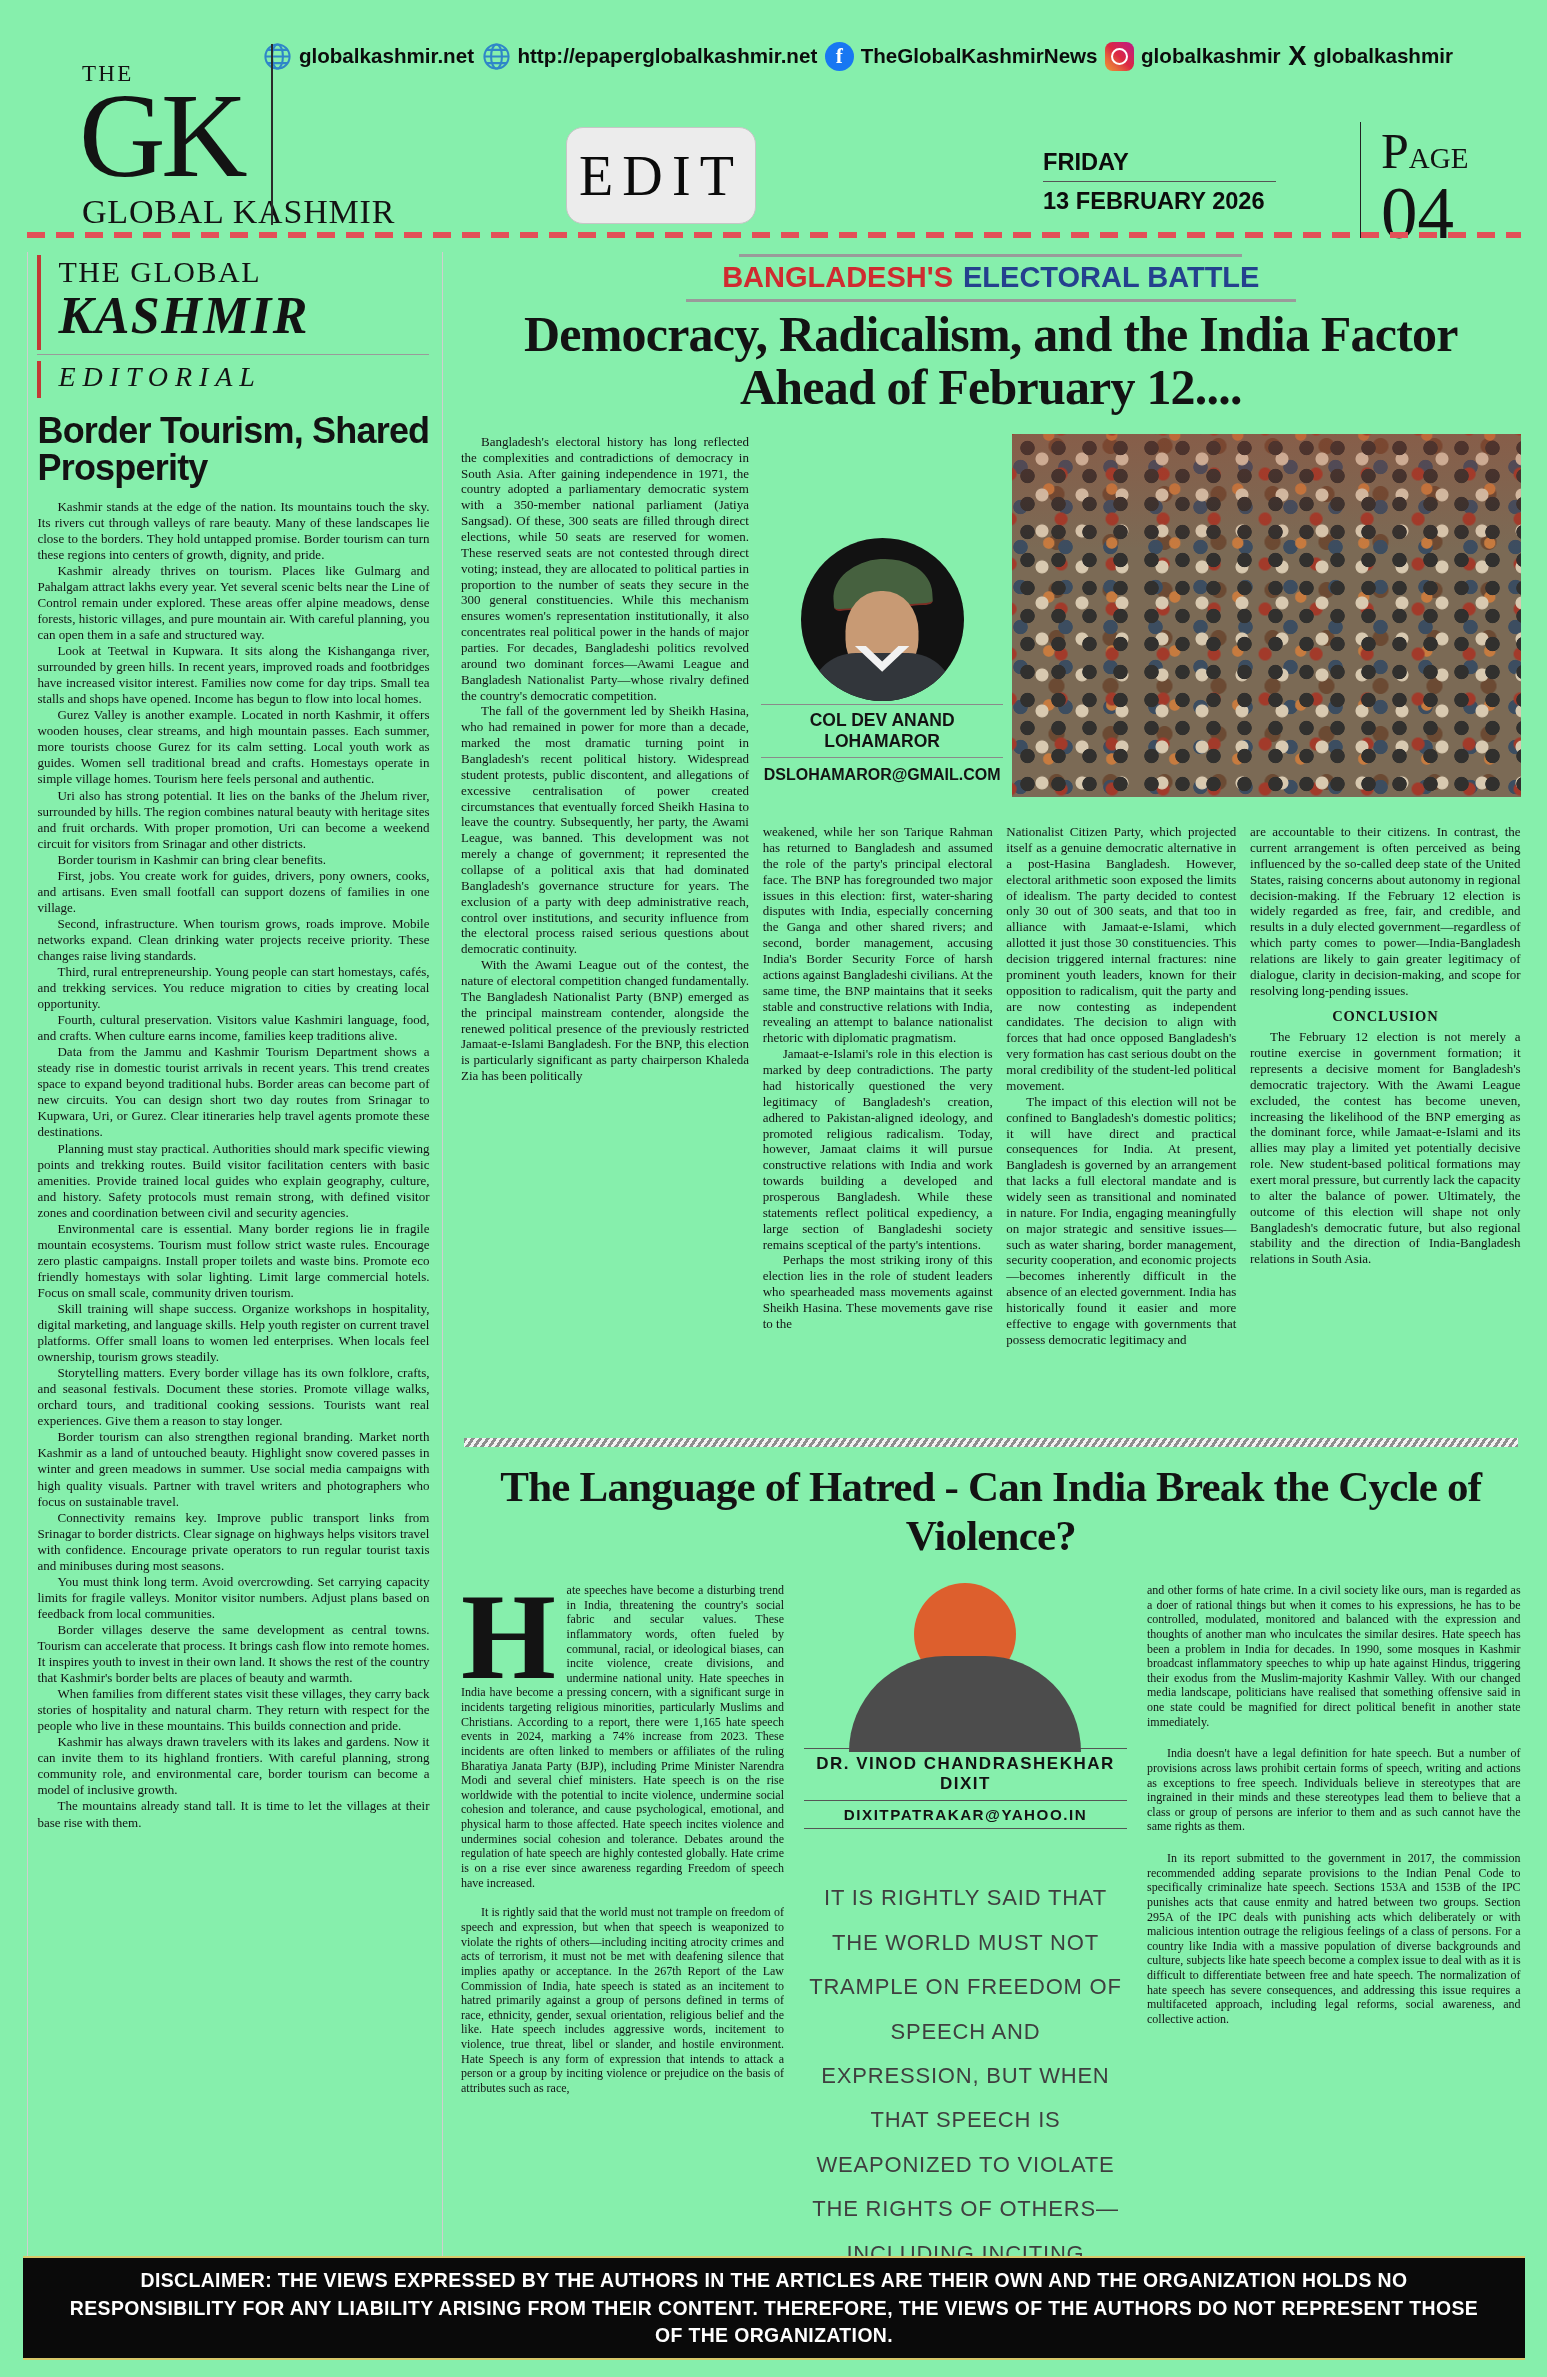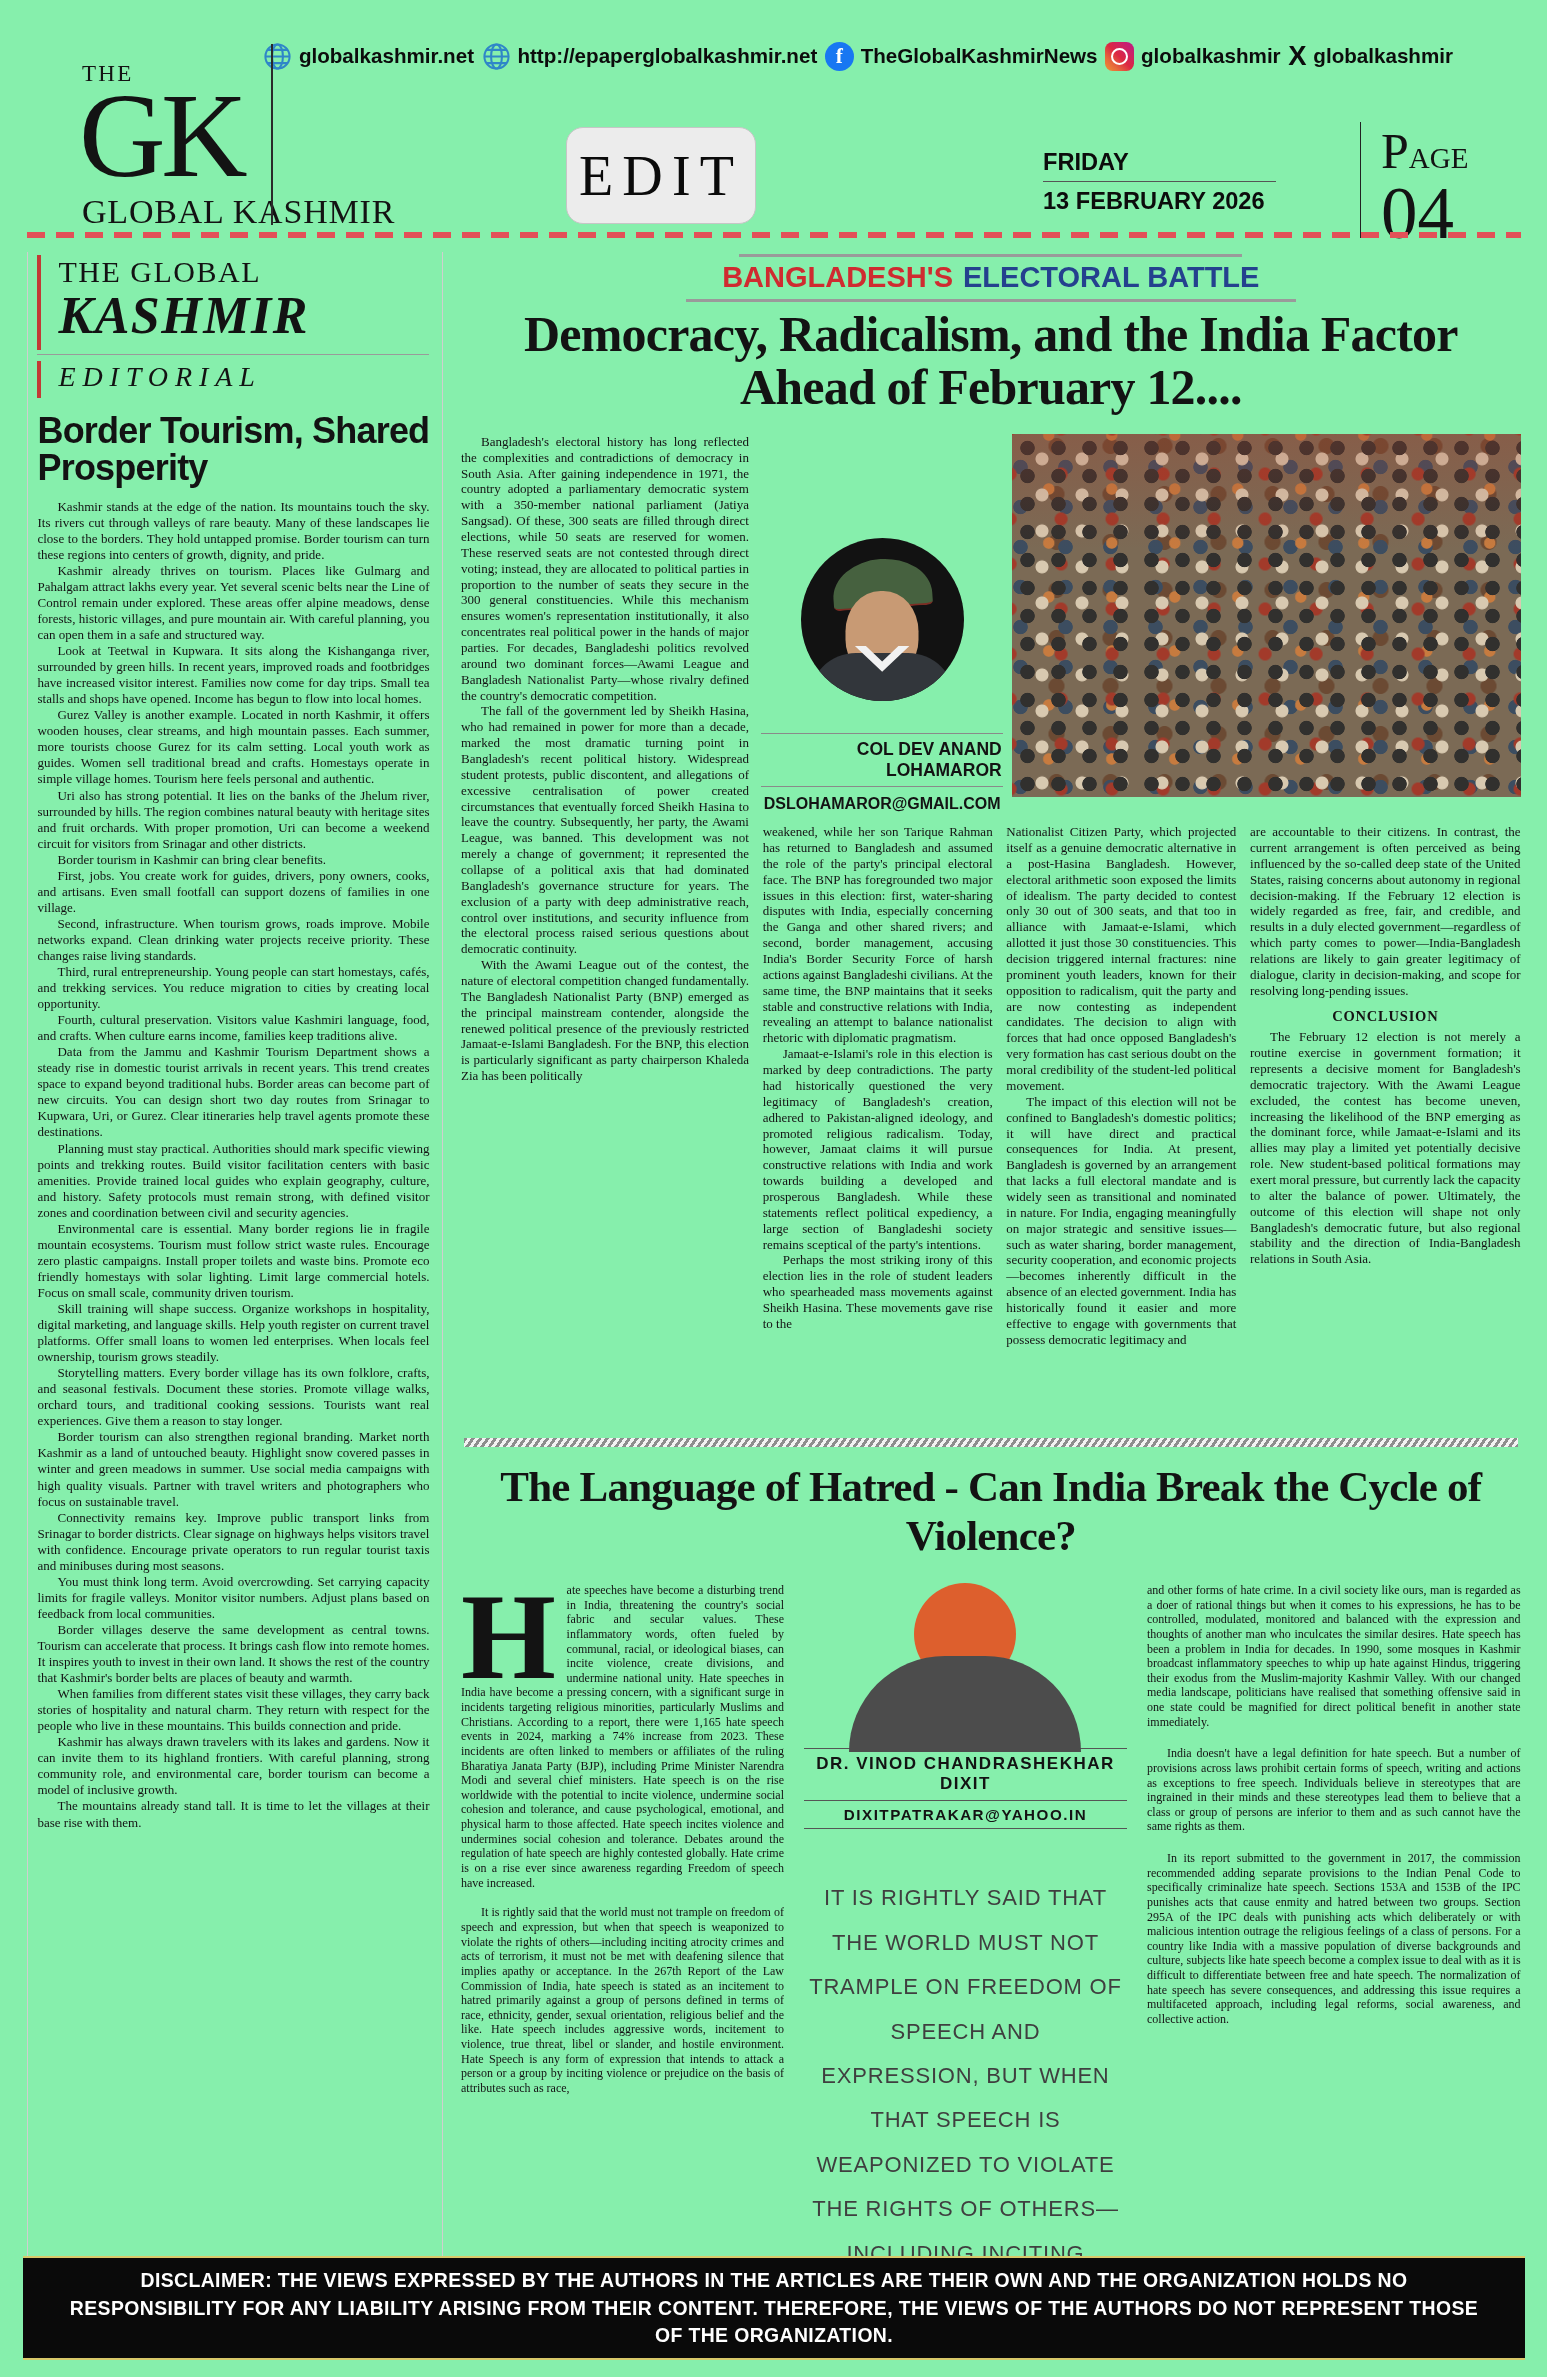--- a/index.html
+++ b/index.html
@@ -55,21 +55,21 @@
   .lead-body{display:flex;gap:13.7px;height:984px;overflow:hidden;}
   .lead-col1{width:288px;flex:0 0 auto;}
   .lead-right{flex:1;display:flex;flex-direction:column;}
   .lead-top{display:flex;gap:10.7px;height:363px;flex:0 0 auto;}
   .author-block{width:239px;flex:0 0 auto;display:flex;flex-direction:column;align-items:center;padding-top:104px;}
   .author-photo{width:163px;height:163px;border-radius:50%;background:#121212;position:relative;overflow:hidden;flex:0 0 auto;}
   .ap-cap{position:absolute;top:21.3px;left:50%;transform:translateX(-50%) rotate(-4deg);width:99px;height:47px;background:#46613f;border-radius:60% 60% 8% 8%/90% 90% 10% 10%;border-bottom:2.3px solid #7c2d24;}
   .ap-face{position:absolute;top:53px;left:50%;transform:translateX(-50%);width:73px;height:84px;background:#c89a74;border-radius:48% 48% 42% 42%;}
   .ap-shirt{position:absolute;bottom:-7.6px;left:50%;transform:translateX(-50%);width:146px;height:55px;background:#32363b;border-radius:47px 47px 0 0;}
   .ap-collar{position:absolute;bottom:29px;left:50%;transform:translateX(-50%);width:55px;height:26px;background:#f2f2f2;clip-path:polygon(0 0,50% 100%,100% 0,80% 0,50% 60%,20% 0);}
-  .author-name{margin-top:32px;font-family:"Liberation Sans",sans-serif;font-weight:bold;font-size:17.5px;border-top:1.5px solid #8a8a8a;border-bottom:1.5px solid #8a8a8a;padding:5.3px 1.5px;text-align:right;width:100%;}
+  .author-name{margin-top:3px;font-family:"Liberation Sans",sans-serif;font-weight:bold;font-size:17.5px;border-top:1.5px solid #8a8a8a;border-bottom:1.5px solid #8a8a8a;padding:5.3px 1.5px;text-align:center;width:100%;}
   .author-email{font-family:"Liberation Sans",sans-serif;font-weight:bold;font-size:16px;margin-top:7.6px;text-align:center;}
   .crowd-photo{flex:1;background-color:#7b6a55;background-image:linear-gradient(rgba(165,62,42,.28),rgba(0,0,0,0) 32%),radial-gradient(circle,#31302e 0 6.9px,rgba(0,0,0,0) 7.6px),radial-gradient(circle,#d8c9b0 0 6.1px,rgba(0,0,0,0) 6.9px),radial-gradient(circle,#a23a2a 0 6.1px,rgba(0,0,0,0) 6.9px),radial-gradient(circle,#c77b3f 0 5.3px,rgba(0,0,0,0) 6.1px),radial-gradient(circle,#3c4d60 0 6.9px,rgba(0,0,0,0) 7.6px),radial-gradient(circle,#6b4a33 0 7.6px,rgba(0,0,0,0) 8.4px);background-size:auto,31px 28px,40px 36px,51px 45px,63px 54px,45px 40px,54px 48px;background-position:0 0,0 0,10px 6.9px,23.6px 17.5px,5.3px 28px,31px 13px,17.5px 36px;}
   .lead-bottom{display:flex;gap:13.7px;margin-top:27.4px;flex:1;overflow:hidden;}
   .lead-col2,.lead-col3{width:230px;flex:0 0 auto;}
   .lead-col4{flex:1;}
   .conclusion{font-weight:bold;text-align:center;font-size:14.5px;letter-spacing:0.8px;margin:9.1px 0 4.6px;}
 
   
   .hatch-divider{height:9.1px;margin:20px 3px 10.7px;background:repeating-linear-gradient(125deg,#8d8d8d 0 3px,#f3f3f3 3px 6.1px);}
 

